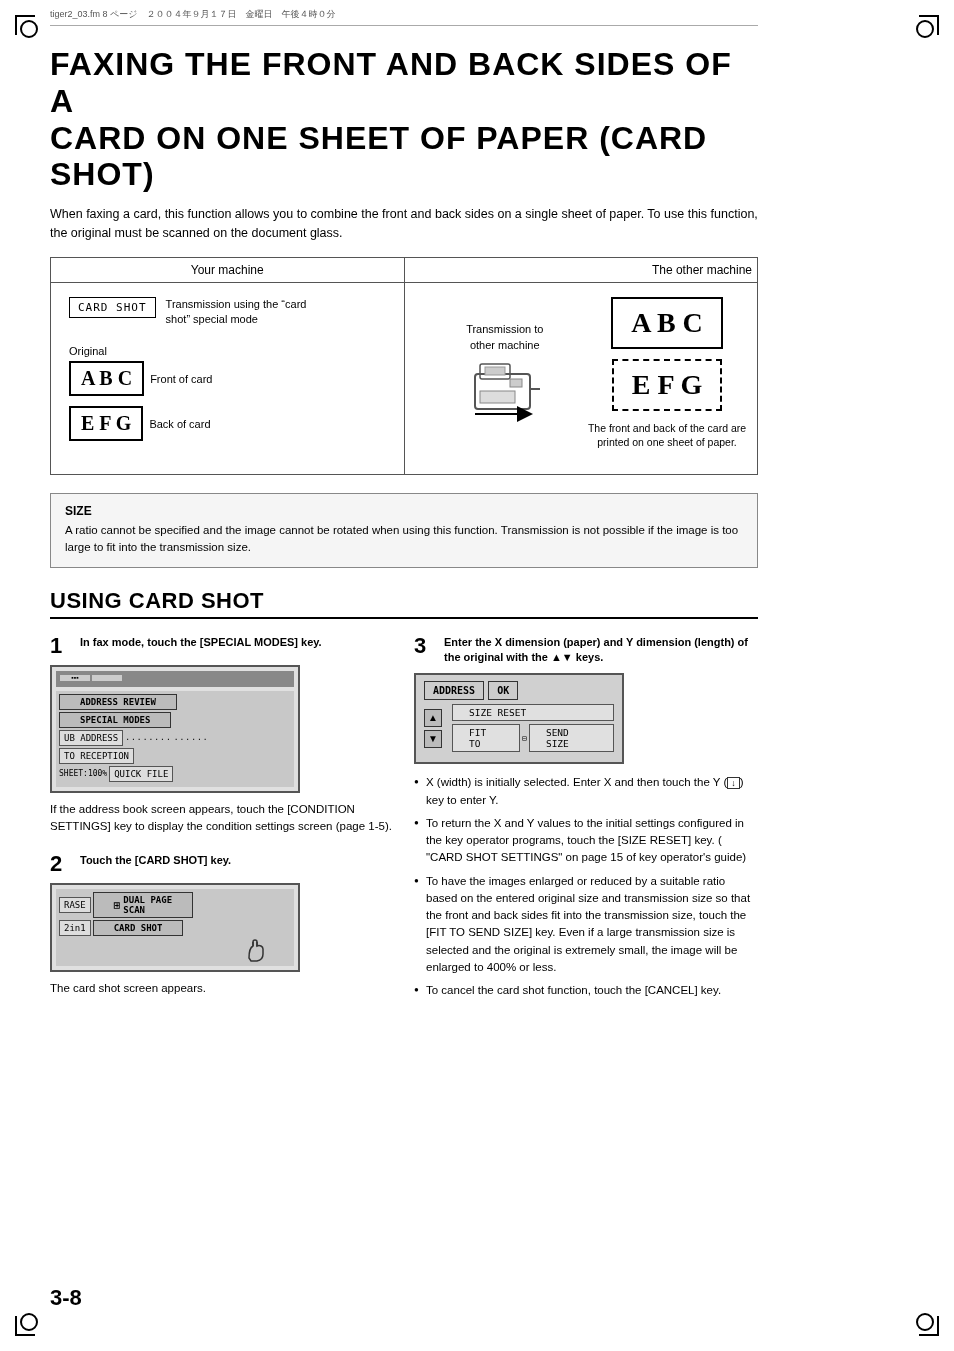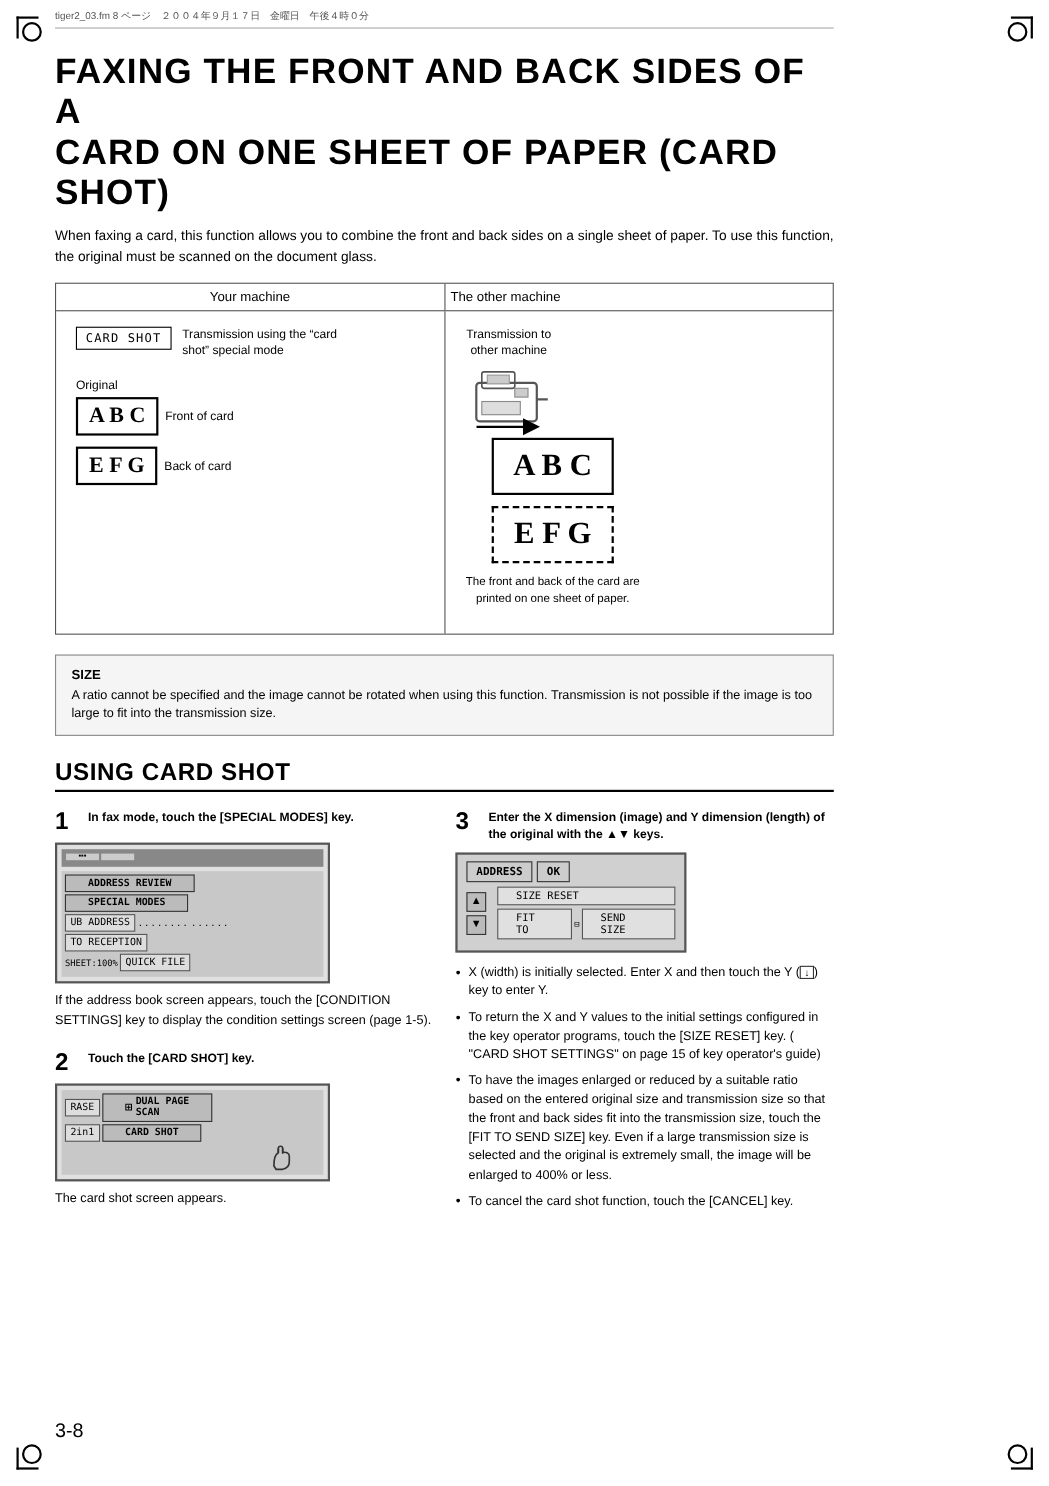--- a/index.html
+++ b/index.html
@@ -67,21 +67,21 @@
     }
     .diagram-header-left {
       flex: 1;
       text-align: center;
       padding: 5px;
       border-right: 1.5px solid #555;
       font-size: 12px;
     }
     .diagram-header-right {
       flex: 1;
-      text-align: left;
+      text-align: right;
       padding: 5px;
       font-size: 12px;
     }
     .diagram-body {
       display: flex;
     }
     .diagram-left {
       flex: 1;
       border-right: 1.5px solid #555;
       padding: 14px 10px 14px 18px;
@@ -330,22 +330,22 @@
       position: absolute;
       left: 0;
       top: 2px;
     }
 
     
     .page-num {
       position: absolute;
       bottom: 40px;
       left: 50px;
-      font-size: 18px;
-      font-weight: 400;
+      font-size: 22px;
+      font-weight: 700;
       text-align: right;
     }
 
     
     .top-header {
       font-size: 9px;
       color: #555;
       padding: 8px 0 4px 0;
       border-bottom: 1px solid #aaa;
       margin-bottom: 4px;
@@ -400,21 +400,21 @@
         </div>
 
         <div class="card-row">
           <div class="card-display">E F G</div>
           <span class="card-label">Back of card</span>
         </div>
       </div>
 
       <div class="diagram-right">
 
-        <div style="display:flex; align-items:flex-start; margin-bottom:10px; width:100%;flex-direction:column;">
+        <div style="display:flex; align-items:center; margin-bottom:10px; width:100%;">
           <div style="flex:1; display:flex; flex-direction:column; align-items:center;">
             <div class="transmission-to">Transmission to<br>other machine</div>
 
             <svg width="80" height="55" viewBox="0 0 80 55">
               <rect x="10" y="15" width="55" height="35" rx="3" fill="none" stroke="#555" stroke-width="2"></rect>
               <rect x="15" y="5" width="30" height="15" rx="2" fill="none" stroke="#555" stroke-width="1.5"></rect>
               <rect x="20" y="8" width="20" height="8" fill="#ccc" stroke="#999" stroke-width="1"></rect>
               <rect x="45" y="20" width="12" height="8" fill="#ccc" stroke="#888" stroke-width="1"></rect>
               <rect x="15" y="32" width="35" height="12" fill="#ddd" stroke="#888" stroke-width="1"></rect>
               <line x1="65" y1="30" x2="75" y2="30" stroke="#555" stroke-width="2" marker-end="url(#arr)"></line>
@@ -525,21 +525,21 @@
         <p class="step-note">The card shot screen appears.</p>
       </div>
     </div>
 
     <div class="col-right">
 
       <div class="step">
         <div class="step-header">
           <div class="step-num">3</div>
           <div class="step-desc">
-            Enter the <em>X dimension (image) and Y dimension (length) of the original with the ▲▼ keys.</em>
+            Enter the <em>X dimension (paper) and Y dimension (length) of the original with the ▲▼ keys.</em>
           </div>
         </div>
 
         <div class="step3-screen">
           <div class="step3-row">
             <div class="step3-btn">ADDRESS</div>
             <div class="step3-btn">OK</div>
           </div>
           <div class="step3-row">
             <div style="display:flex; flex-direction:column; gap:3px; margin-right:6px;">

